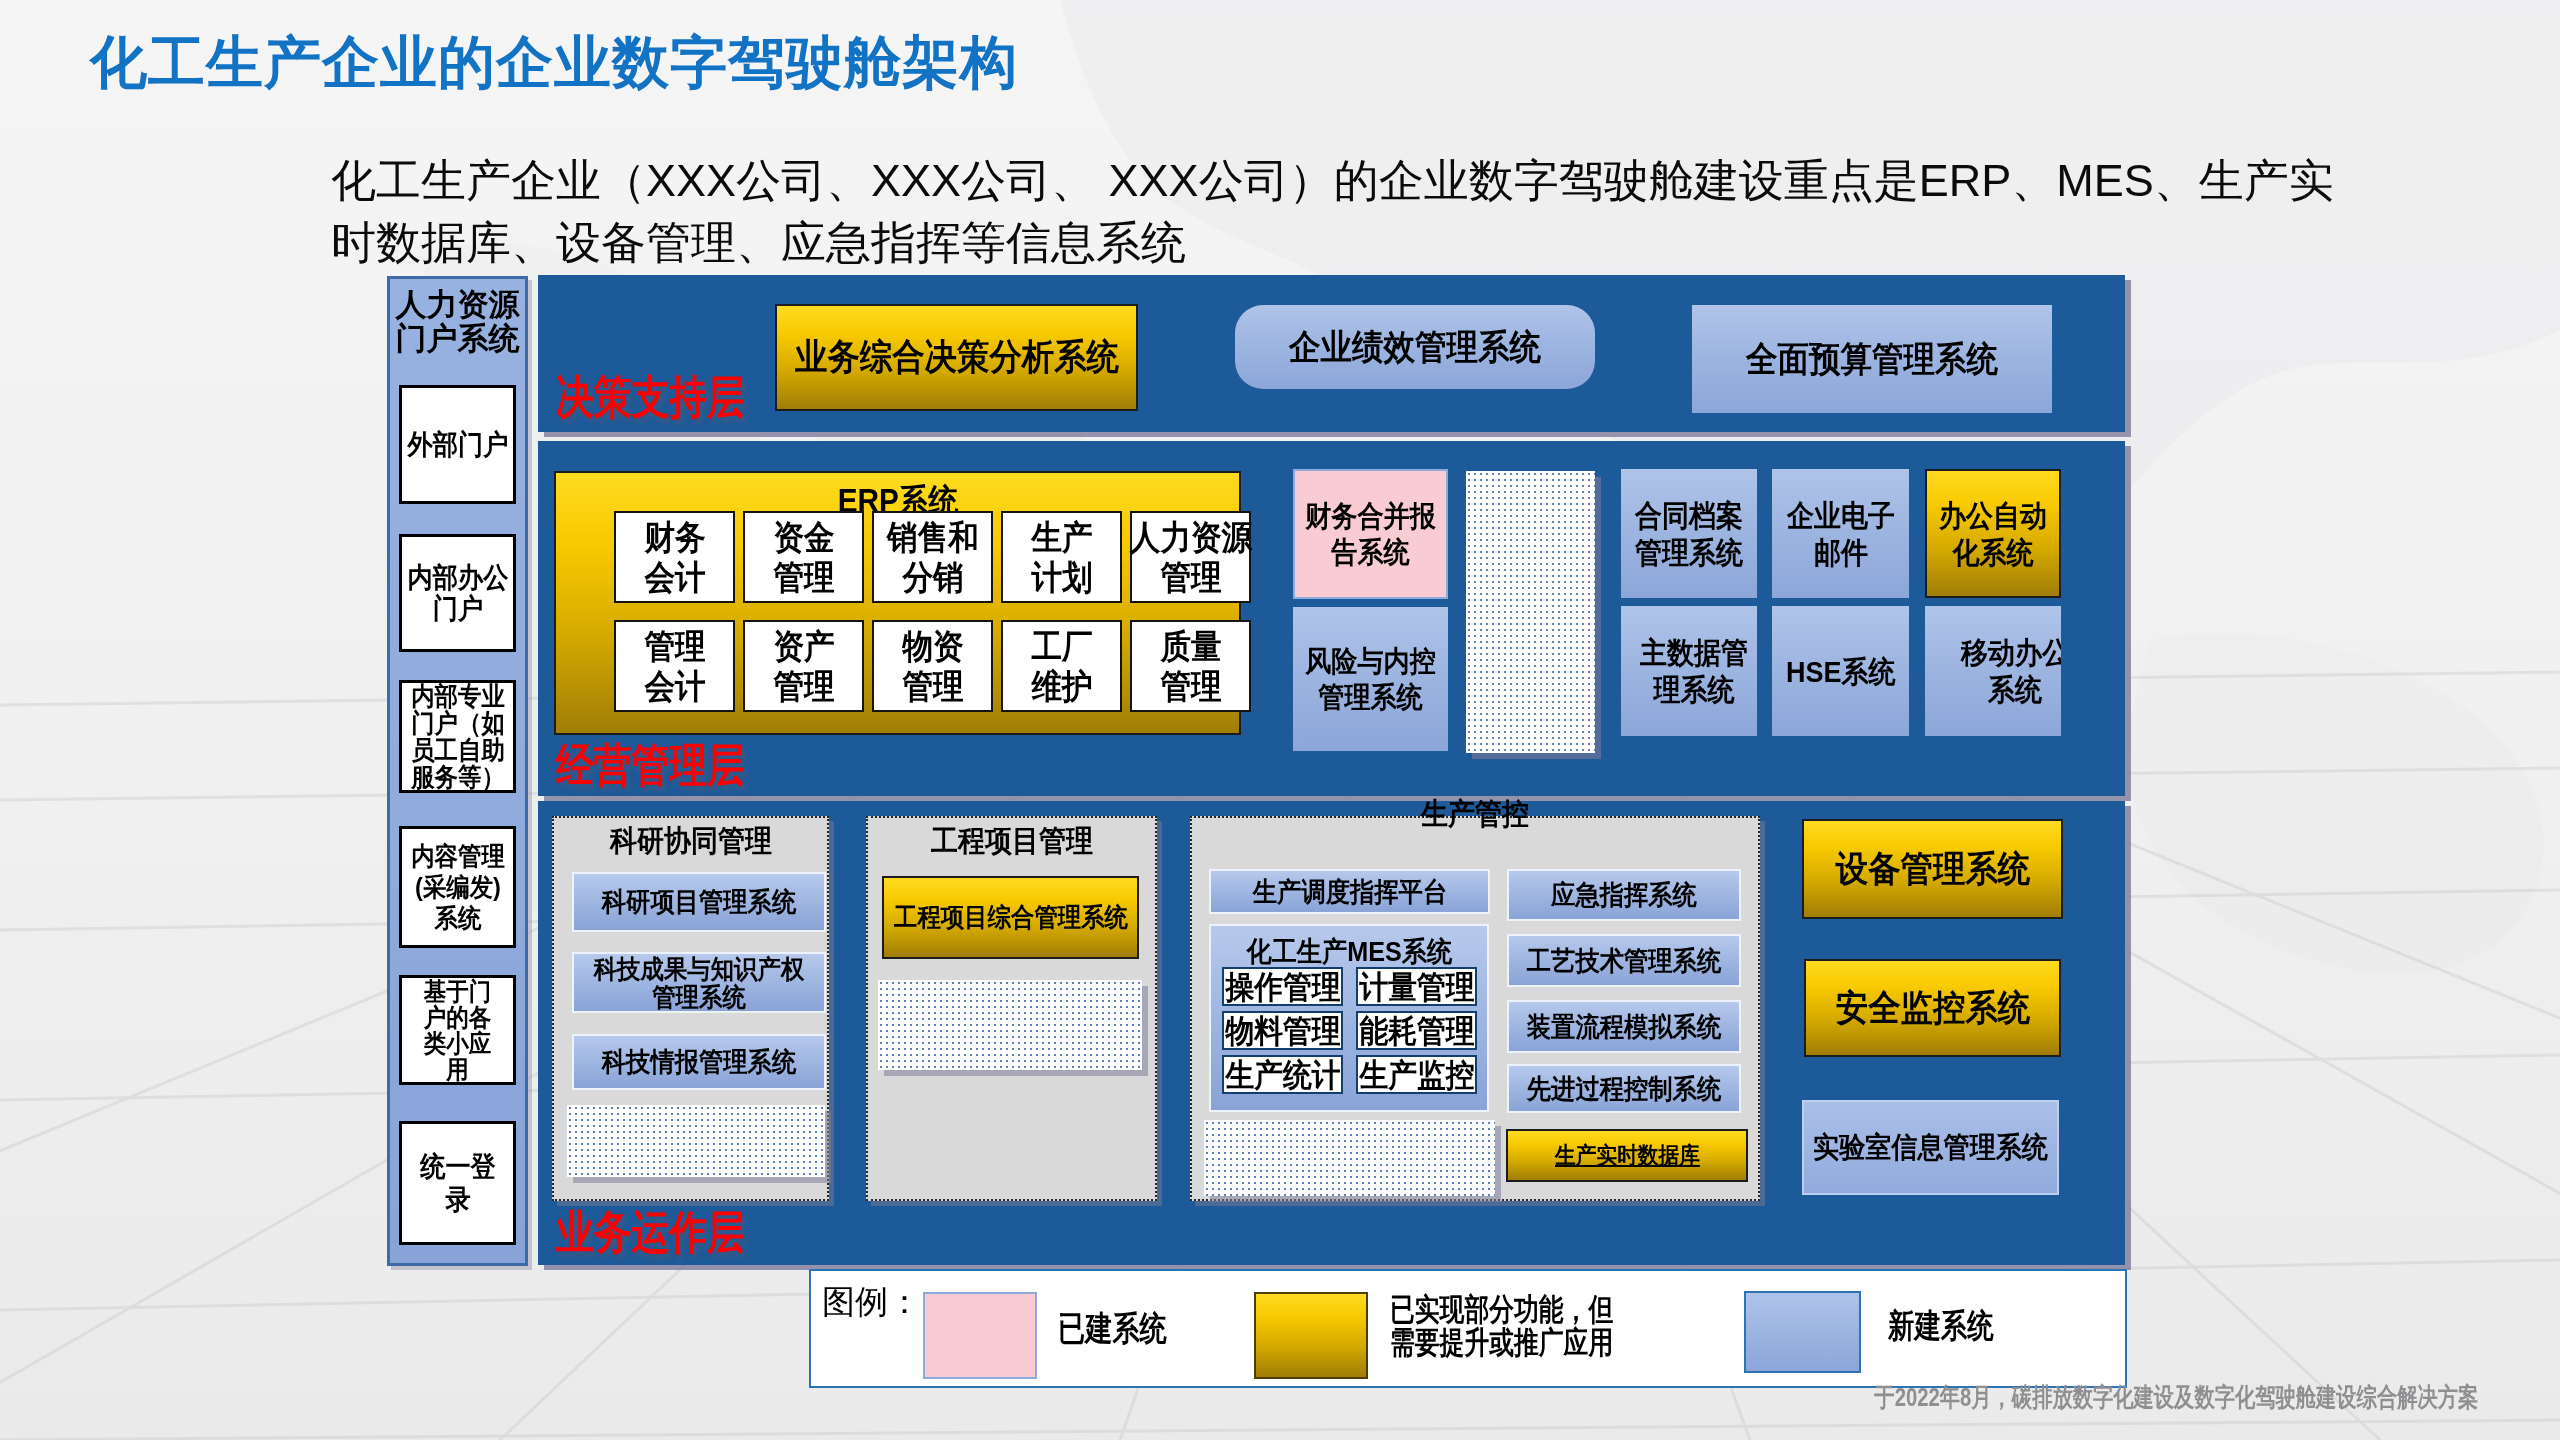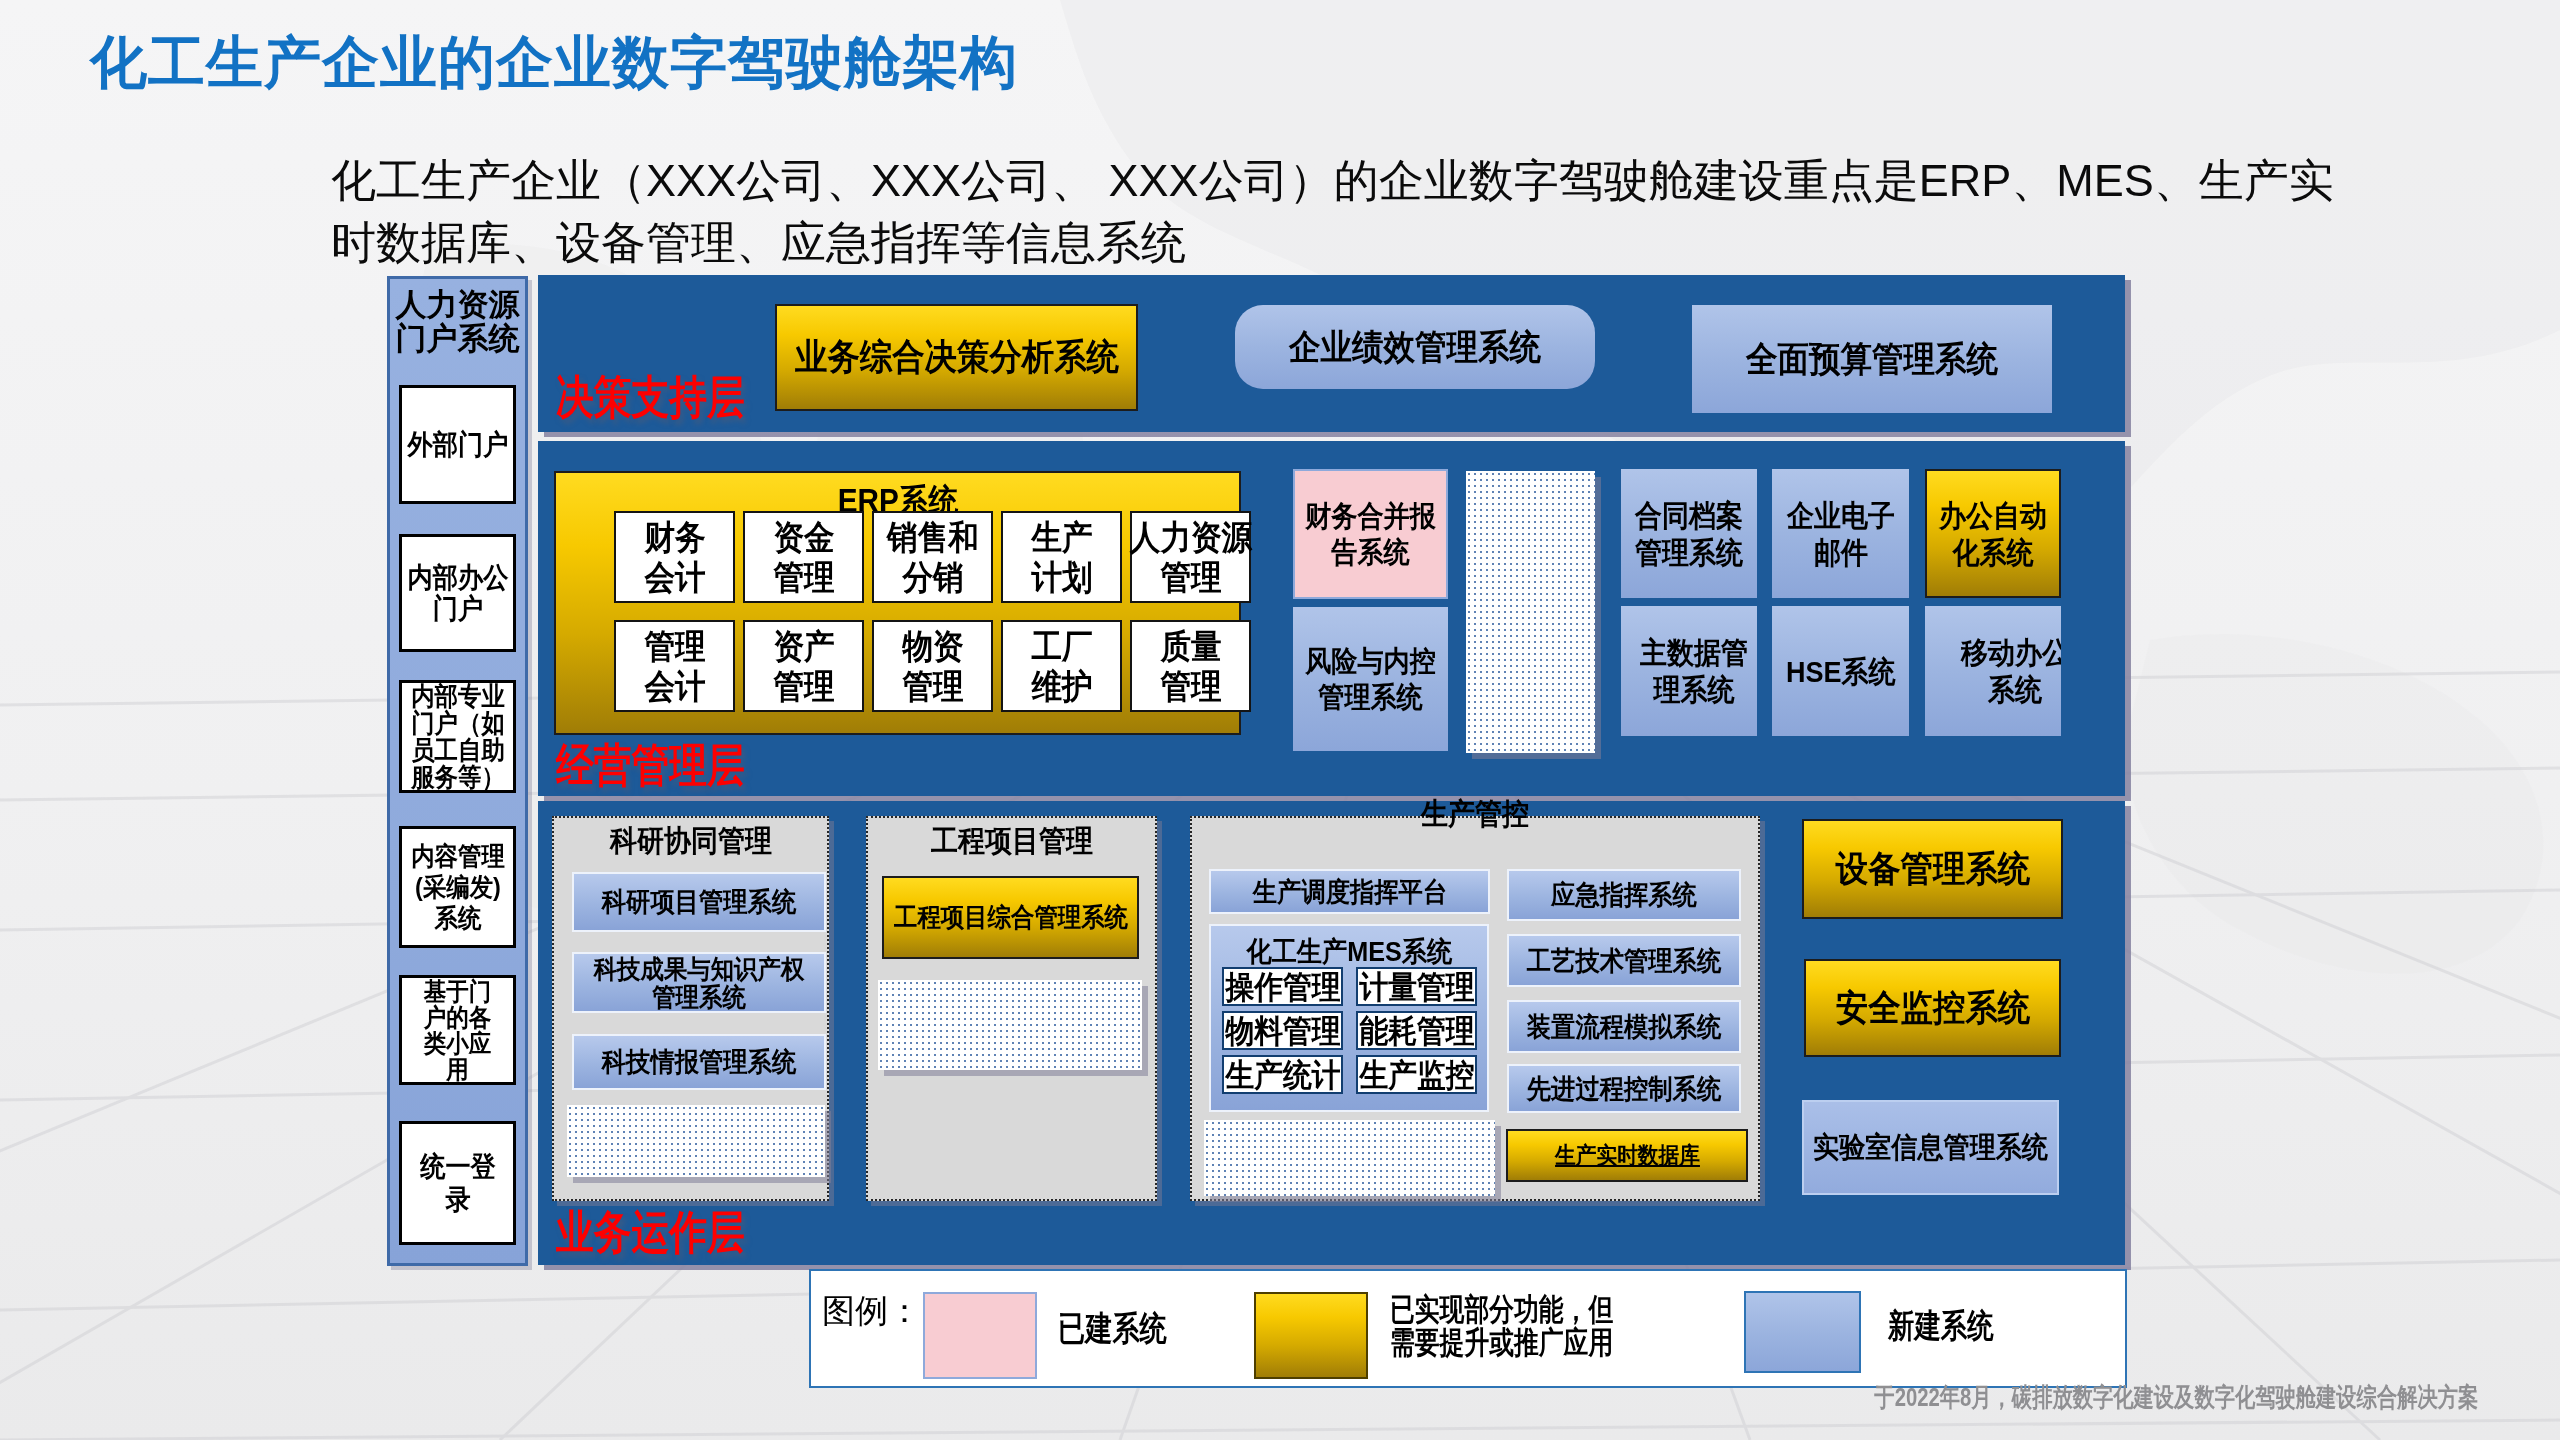--- a/index.html
+++ b/index.html
@@ -56,21 +56,21 @@
     font-size:34px;line-height:40px;}
   .mes-grid{position:absolute;left:1222px;top:967px;display:grid;
     grid-template-columns:repeat(2,121px);grid-auto-rows:39px;column-gap:13px;row-gap:5px;}
   .mcell{background:#fff;border:2px solid #123e70;box-sizing:border-box;display:flex;align-items:center;
     justify-content:center;text-align:center;font-weight:bold;font-size:32px;line-height:26px;}
 
   
   .legend{position:absolute;left:809px;top:1269px;width:1318px;height:119px;background:#fff;
     border:2px solid #2e74b5;box-sizing:border-box;}
   .legend-label{position:absolute;left:822px;top:1284px;font-size:33px;line-height:36px;
-    font-family:Liberation Mono, monospace;color:#000;margin-top:12px;}
+    font-family:Liberation Serif, serif;color:#000;}
   .swatch{position:absolute;box-sizing:border-box;}
   .legend-text{position:absolute;font-weight:bold;color:#000;white-space:pre;
     transform:scaleX(0.8);transform-origin:0 50%;}
 </style>
 </head>
 <body>
 
 <div class="slide">
 
   <svg class="bg" width="2560" height="1440" viewBox="0 0 2560 1440">

